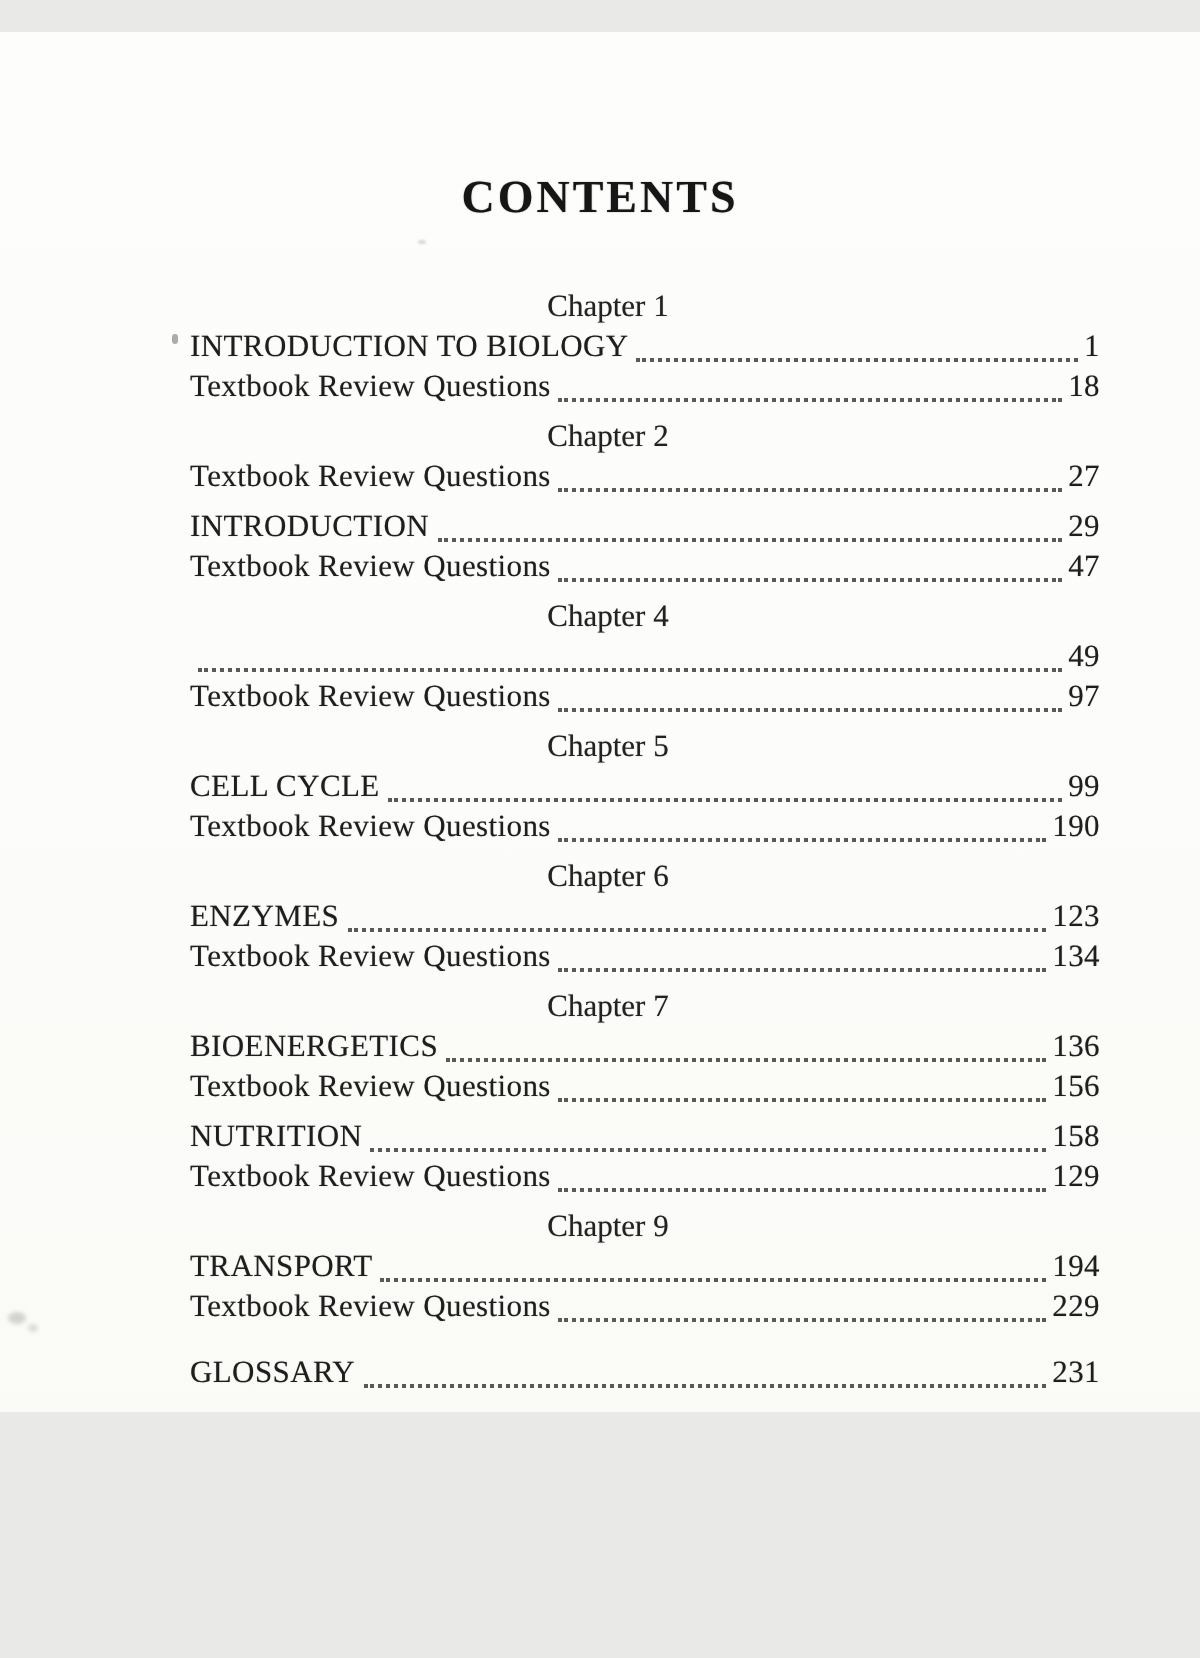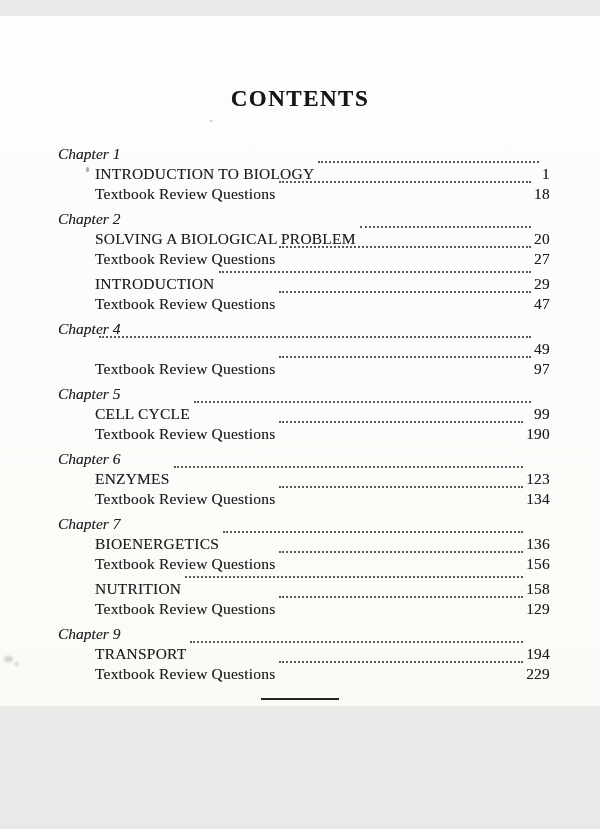--- a/index.html
+++ b/index.html
@@ -29,30 +29,30 @@
     font-weight:700;
     letter-spacing:1.5px;
     color:#161616;
     text-shadow:0 0 .6px rgba(20,20,20,.55);
   }
   .toc{
     margin:32px 50px 0 58px; 
   }
   .chapter{margin:0 0 5px 0;}
   .chapter-heading{
-    font-style:italic;
     font-size:15.5px;
     line-height:20px;
     color:#222;
     text-shadow:0 0 .5px rgba(25,25,25,.45);
+    text-align:center;
   }
   .entries{padding-left:37px;}
   .entry{
     display:flex;
-    align-items:flex-start;
+    align-items:flex-end;
     font-size:15.5px;
     line-height:20px;
     letter-spacing:.2px;
     text-shadow:0 0 .5px rgba(25,25,25,.45);
   }
   .entry-label{white-space:nowrap;}
   .leader{
     flex:1;
     min-width:12px;
     border-bottom:2px dotted #3d3d3d;
@@ -108,25 +108,20 @@
     <span class="entry-label">Textbook Review Questions</span>
     <span class="leader"></span>
     <span class="entry-page">18</span>
   </div>
 </div>
   </section>
 
   <section class="chapter">
     <div class="chapter-heading">Chapter 2</div>
     <div class="entries">
-  <div class="entry">
-    <span class="entry-label">SOLVING A BIOLOGICAL PROBLEM</span>
-    <span class="leader"></span>
-    <span class="entry-page">20</span>
-  </div>
 
   <div class="entry">
     <span class="entry-label">Textbook Review Questions</span>
     <span class="leader"></span>
     <span class="entry-page">27</span>
   </div>
 </div>
   </section>
 
   <section class="chapter">
@@ -239,20 +234,27 @@
 
   <div class="entry">
     <span class="entry-label">Textbook Review Questions</span>
     <span class="leader"></span>
     <span class="entry-page">229</span>
   </div>
 </div>
   </section>
 </main>
 
+  <section class="back-matter">
+  <div class="entry">
+    <span class="entry-label">GLOSSARY</span>
+    <span class="leader"></span>
+    <span class="entry-page">231</span>
+  </div>
+</section>
 
   <footer class="page-footer">
     <div class="rule"></div>
     <div class="folio">(iv)</div>
   </footer>
 
   <span class="speck s1"></span>
   <span class="speck s2"></span>
   <span class="speck s3"></span>
   <span class="speck s4"></span>

